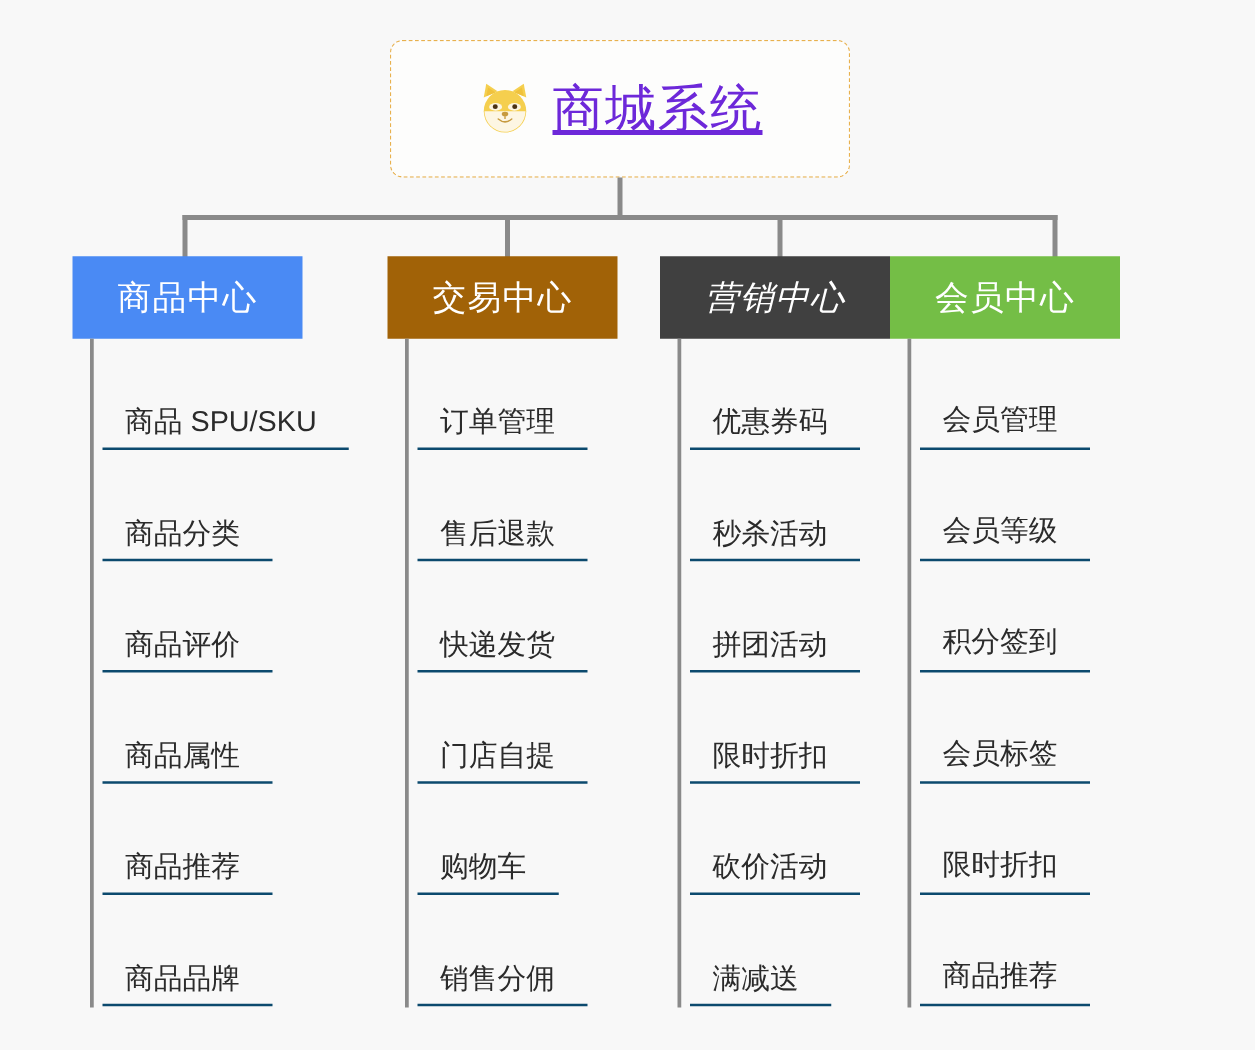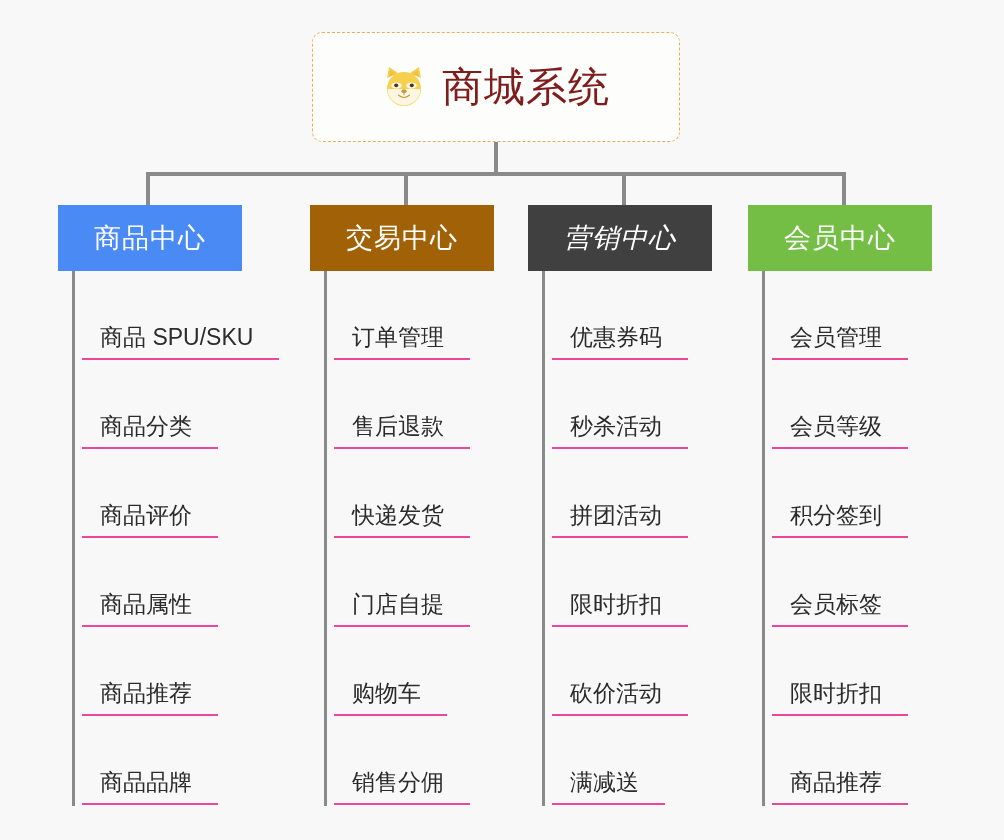--- a/index.html
+++ b/index.html
@@ -43,24 +43,25 @@
     position: relative;
   }
   
   .shiba {
     position: absolute;
     left: 0; top: 1px;
     width: 44px; height: 44px;
   }
   #root-title {
     font-size: 41px;
-    color: #7f1d1d;
+    color: #6d28d9;
     letter-spacing: 1px;
     line-height: 1;
     white-space: nowrap;
+    text-decoration: underline;
   }
 
   
   .conn {
     position: absolute;
     background: #8a8a8a;
   }
   .conn-v { width: 4px; }
   .conn-h { height: 4px; }
 
@@ -100,21 +101,21 @@
     display: flex;
     align-items: flex-end;
     padding-left: 42px;
   }
   .leaf-label {
     font-size: 23px;
     color: #2b2b2b;
     line-height: 1;
     padding-bottom: 9px;
     white-space: nowrap;
-    border-bottom: 2px solid #ec4899;
+    border-bottom: 2px solid #0c4a6e;
     padding-right: 26px;
     margin-left: -18px;
     padding-left: 18px;
   }
 </style>
 </head>
 <body>
 
 <div id="canvas">
 
@@ -228,21 +229,21 @@
       </div>
       <div class="leaf">
         <span class="leaf-label">砍价活动</span>
       </div>
       <div class="leaf">
         <span class="leaf-label">满减送</span>
       </div>
     </div>
   </div>
 
-  <div class="branch" style="left:748px; width:250px;">
+  <div class="branch" style="left:712px; width:250px;font-family:Liberation Mono, monospace;">
     <div class="branch-head" style="width:184px; background:#74be46;">
       <span>会员中心</span>
     </div>
     <div class="spine" style="left:14px; height:535px;"></div>
     <div class="leaf-list">
       <div class="leaf">
         <span class="leaf-label">会员管理</span>
       </div>
       <div class="leaf">
         <span class="leaf-label">会员等级</span>

